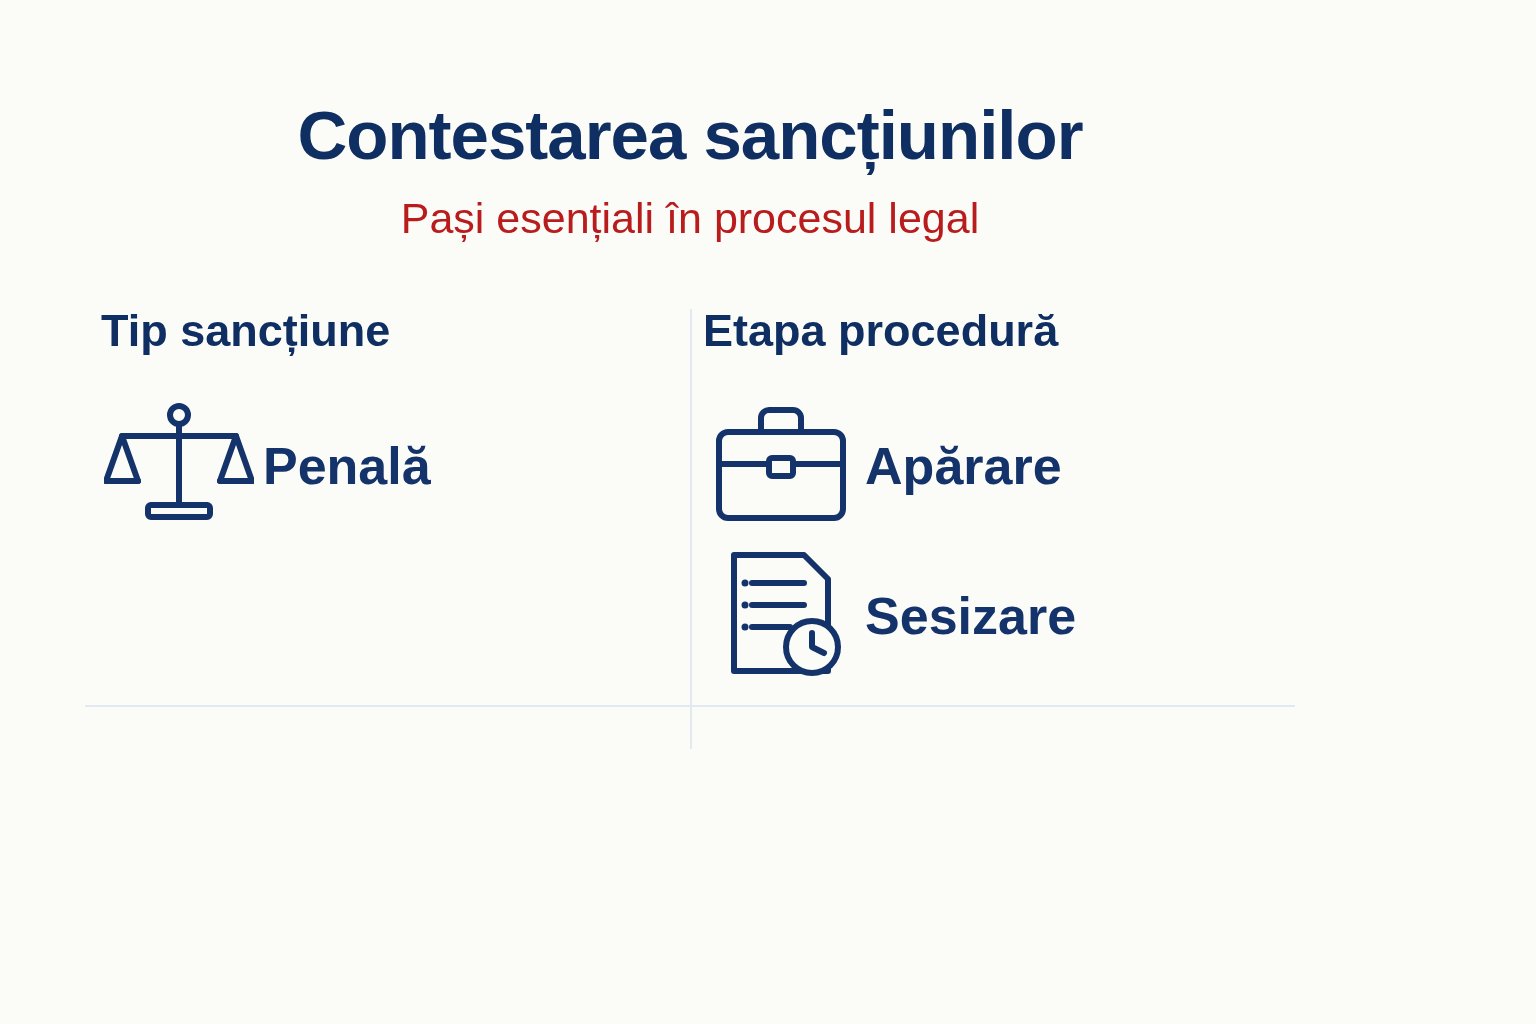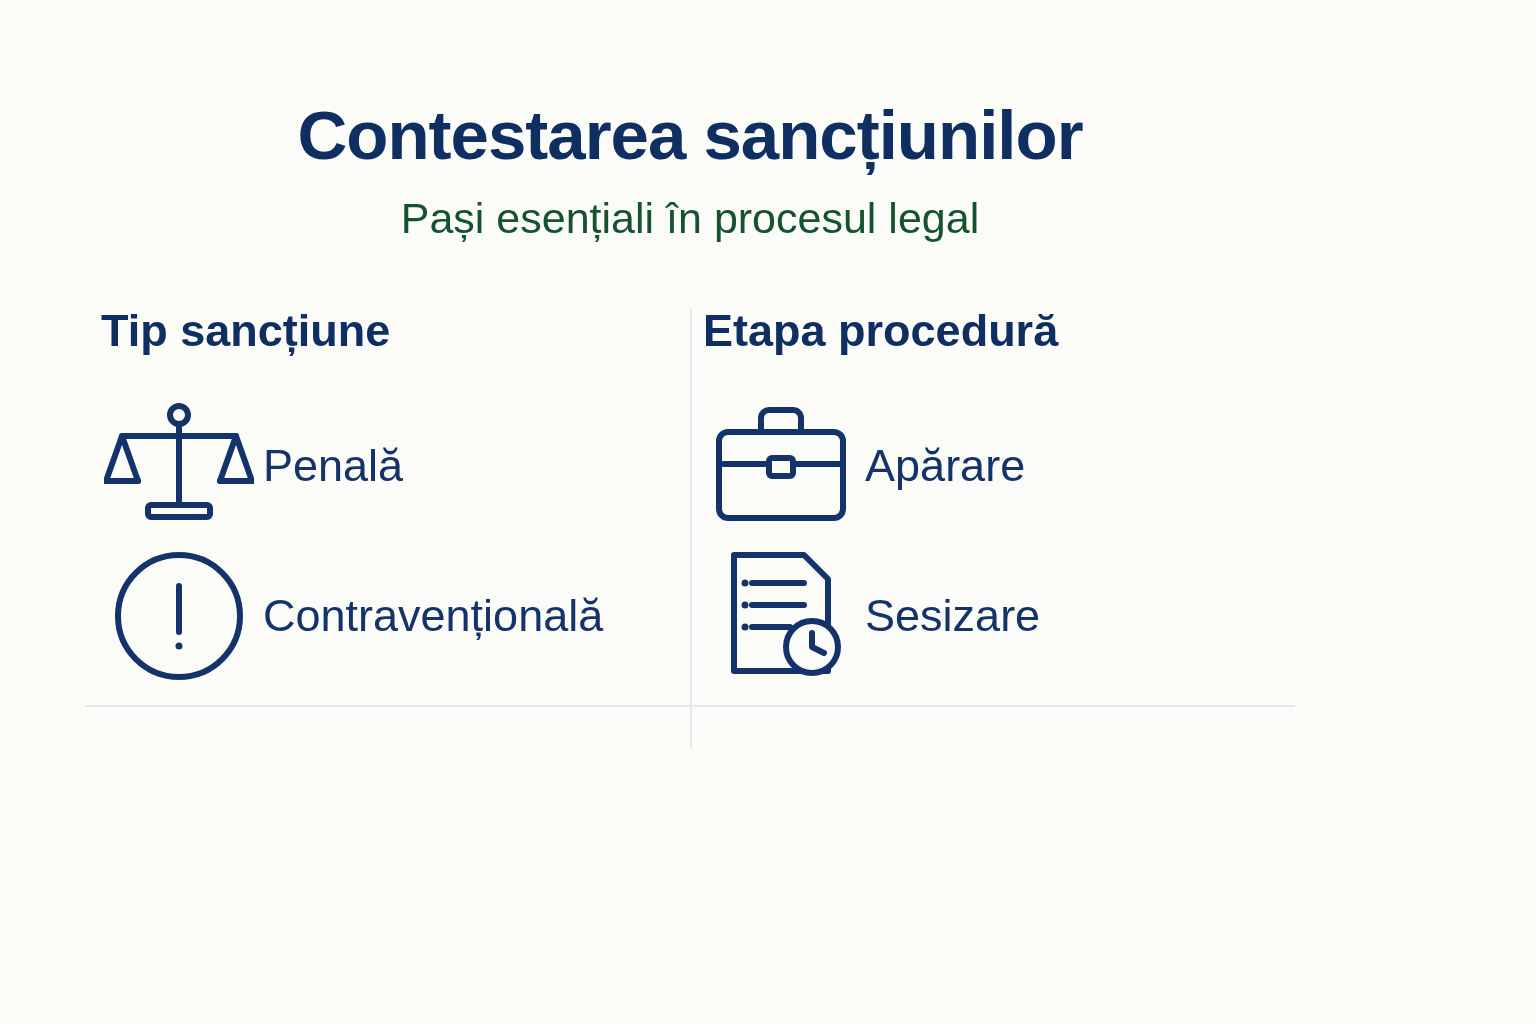--- a/index.html
+++ b/index.html
@@ -34,21 +34,21 @@
     font-size: 69px;
     font-weight: bold;
     letter-spacing: -1px;
     line-height: 1.05;
     color: #0f2f63;
   }
   .subtitle {
     margin-top: 22px;
     font-size: 43px;
     font-weight: normal;
-    color: #14532d;
+    color: #b91c1c;
   }
 
   
   .columns {
     margin-top: 62px;
     width: 1210px;
     display: flex;
     position: relative;
     gap: 14px;
   }
@@ -86,23 +86,24 @@
     height: 150px;
   }
   .icon-wrap {
     width: 168px;
     min-width: 168px;
     display: flex;
     align-items: center;
     justify-content: center;
   }
   .row-label {
-    font-size: 45px;
+    font-size: 52px;
     color: #14336a;
     white-space: nowrap;
+    font-weight: bold;
   }
 
   
   .divider-h {
     width: 1210px;
     height: 2px;
     background: #e3e9f0;
     margin-top: 14px;
   }
   .source {
@@ -144,30 +145,20 @@
             <path d="M132 35 L116 80 L148 80 Z" fill="none"></path>
             <line x1="116" y1="80" x2="148" y2="80"></line>
 
             <line x1="48" y1="104" x2="102" y2="104"></line>
             <rect x="44" y="104" width="62" height="12" rx="3" fill="none"></rect>
           </svg>
         </div>
         <div class="row-label">Penală</div>
       </div>
 
-      <div class="row">
-        <div class="icon-wrap">
-          <svg width="132" height="132" viewBox="0 0 132 132" fill="none" stroke="#14336a" stroke-width="6" stroke-linecap="round">
-            <circle cx="66" cy="66" r="61"></circle>
-            <line x1="66" y1="36" x2="66" y2="82"></line>
-            <circle cx="66" cy="96" r="3.5" fill="#14336a" stroke="none"></circle>
-          </svg>
-        </div>
-        <div class="row-label">Contravențională</div>
-      </div>
     </div>
 
     <div class="col right">
       <div class="col-title">Etapa procedură</div>
 
       <div class="row">
         <div class="icon-wrap">
           <svg width="140" height="128" viewBox="0 0 140 128" fill="none" stroke="#14336a" stroke-width="6" stroke-linecap="round" stroke-linejoin="round">
             <path d="M50 30 V16 a8 8 0 0 1 8 -8 h24 a8 8 0 0 1 8 8 V30"></path>
             <rect x="8" y="30" width="124" height="86" rx="9"></rect>

